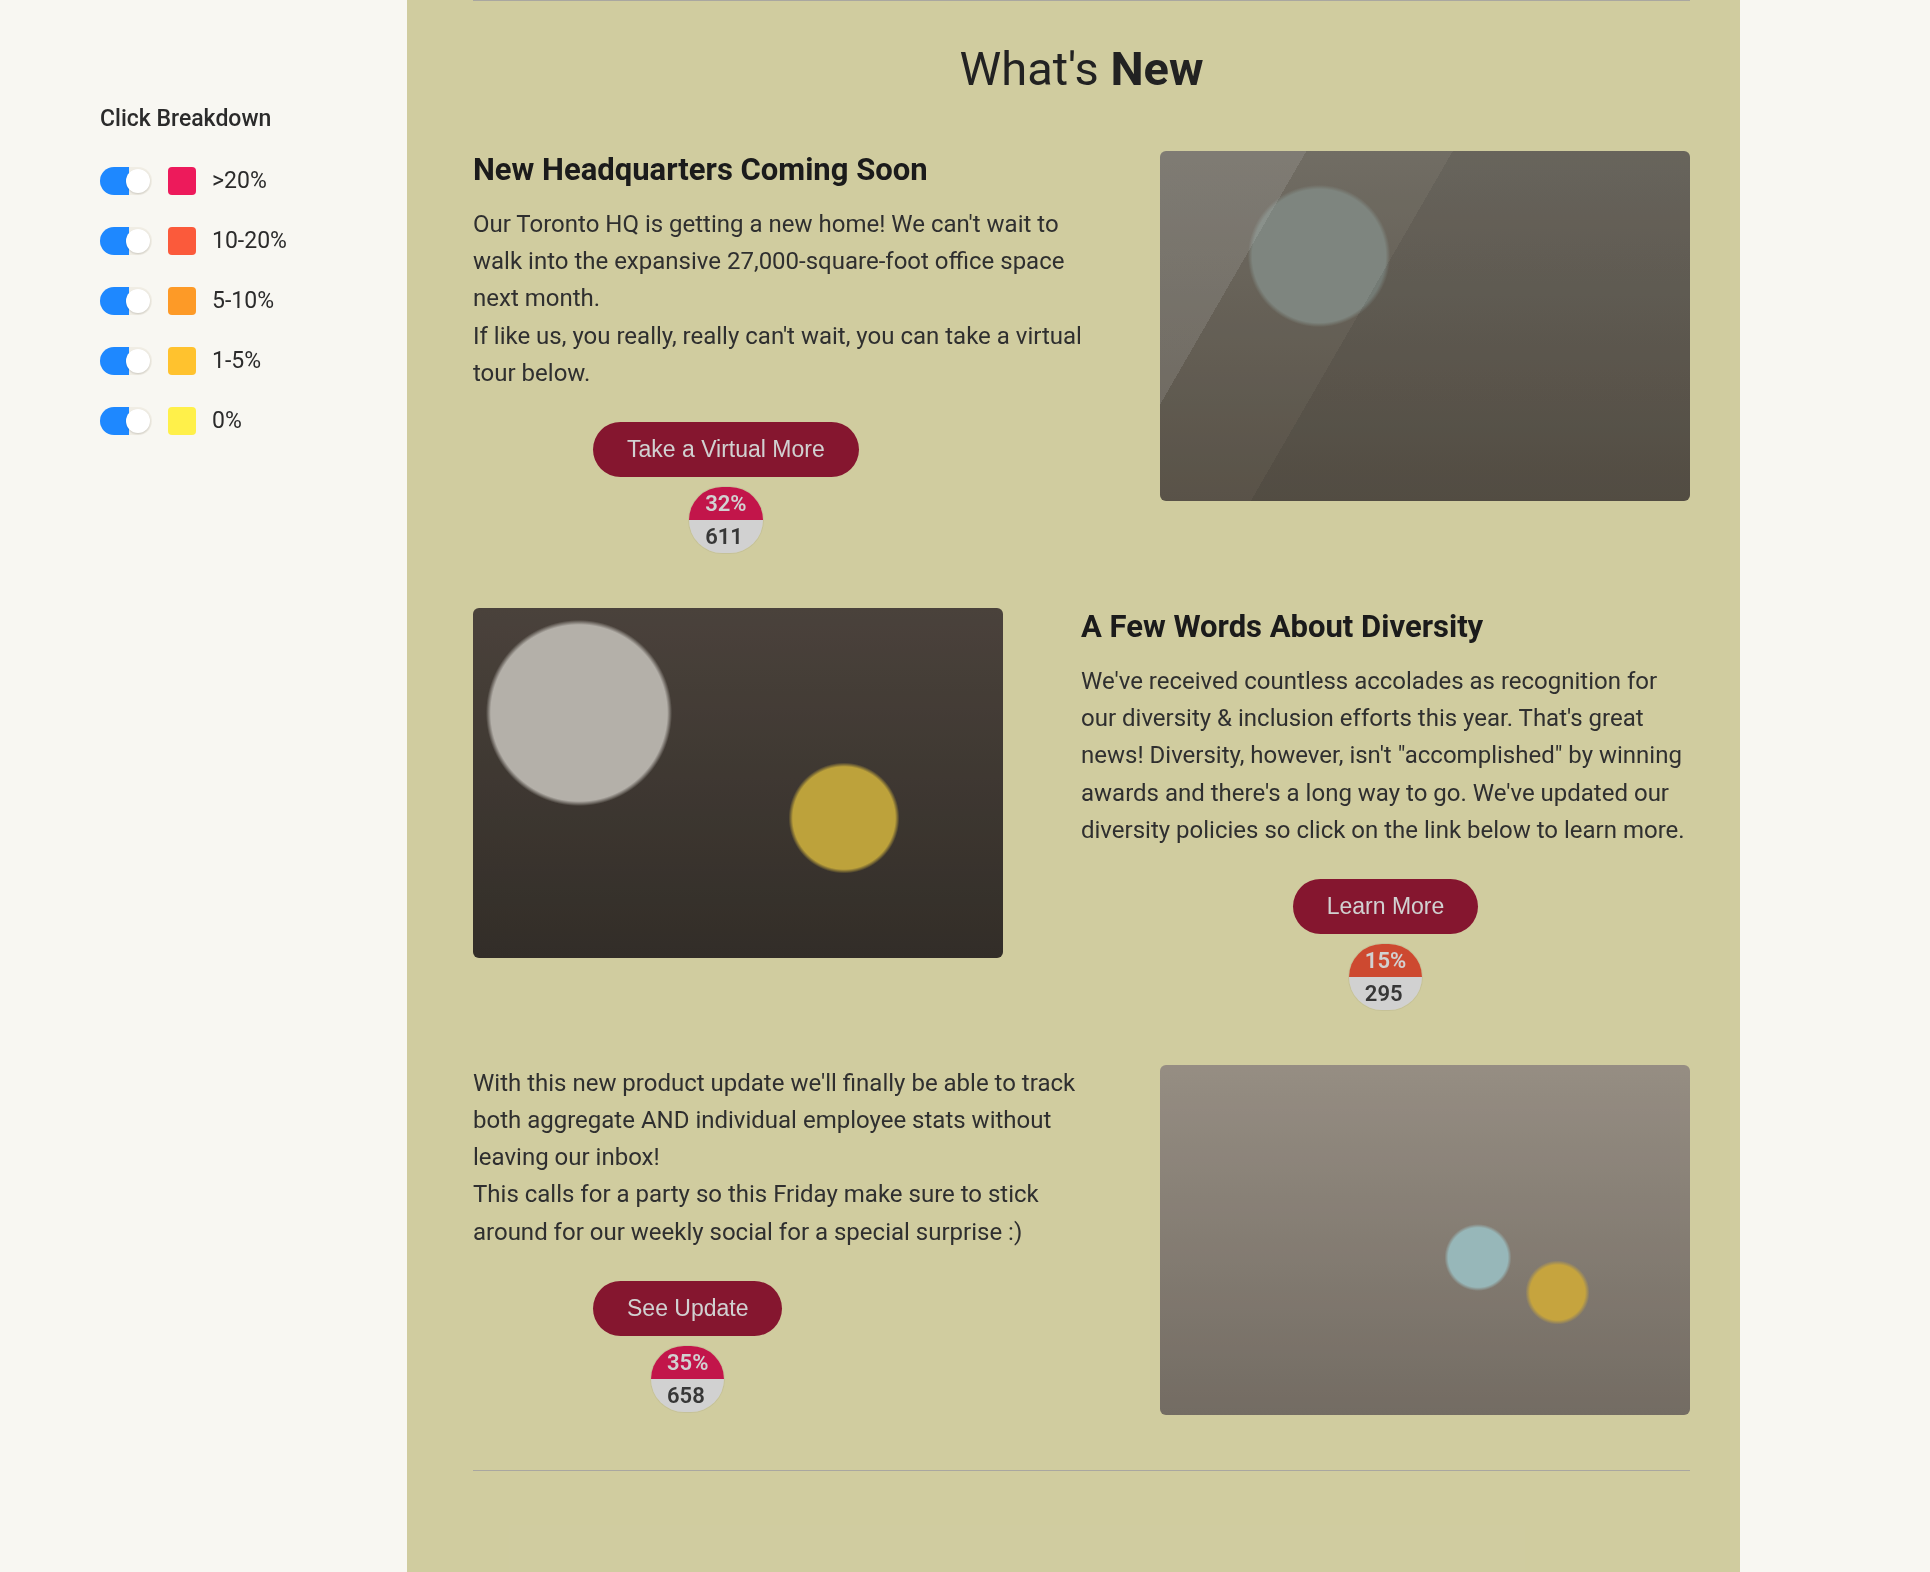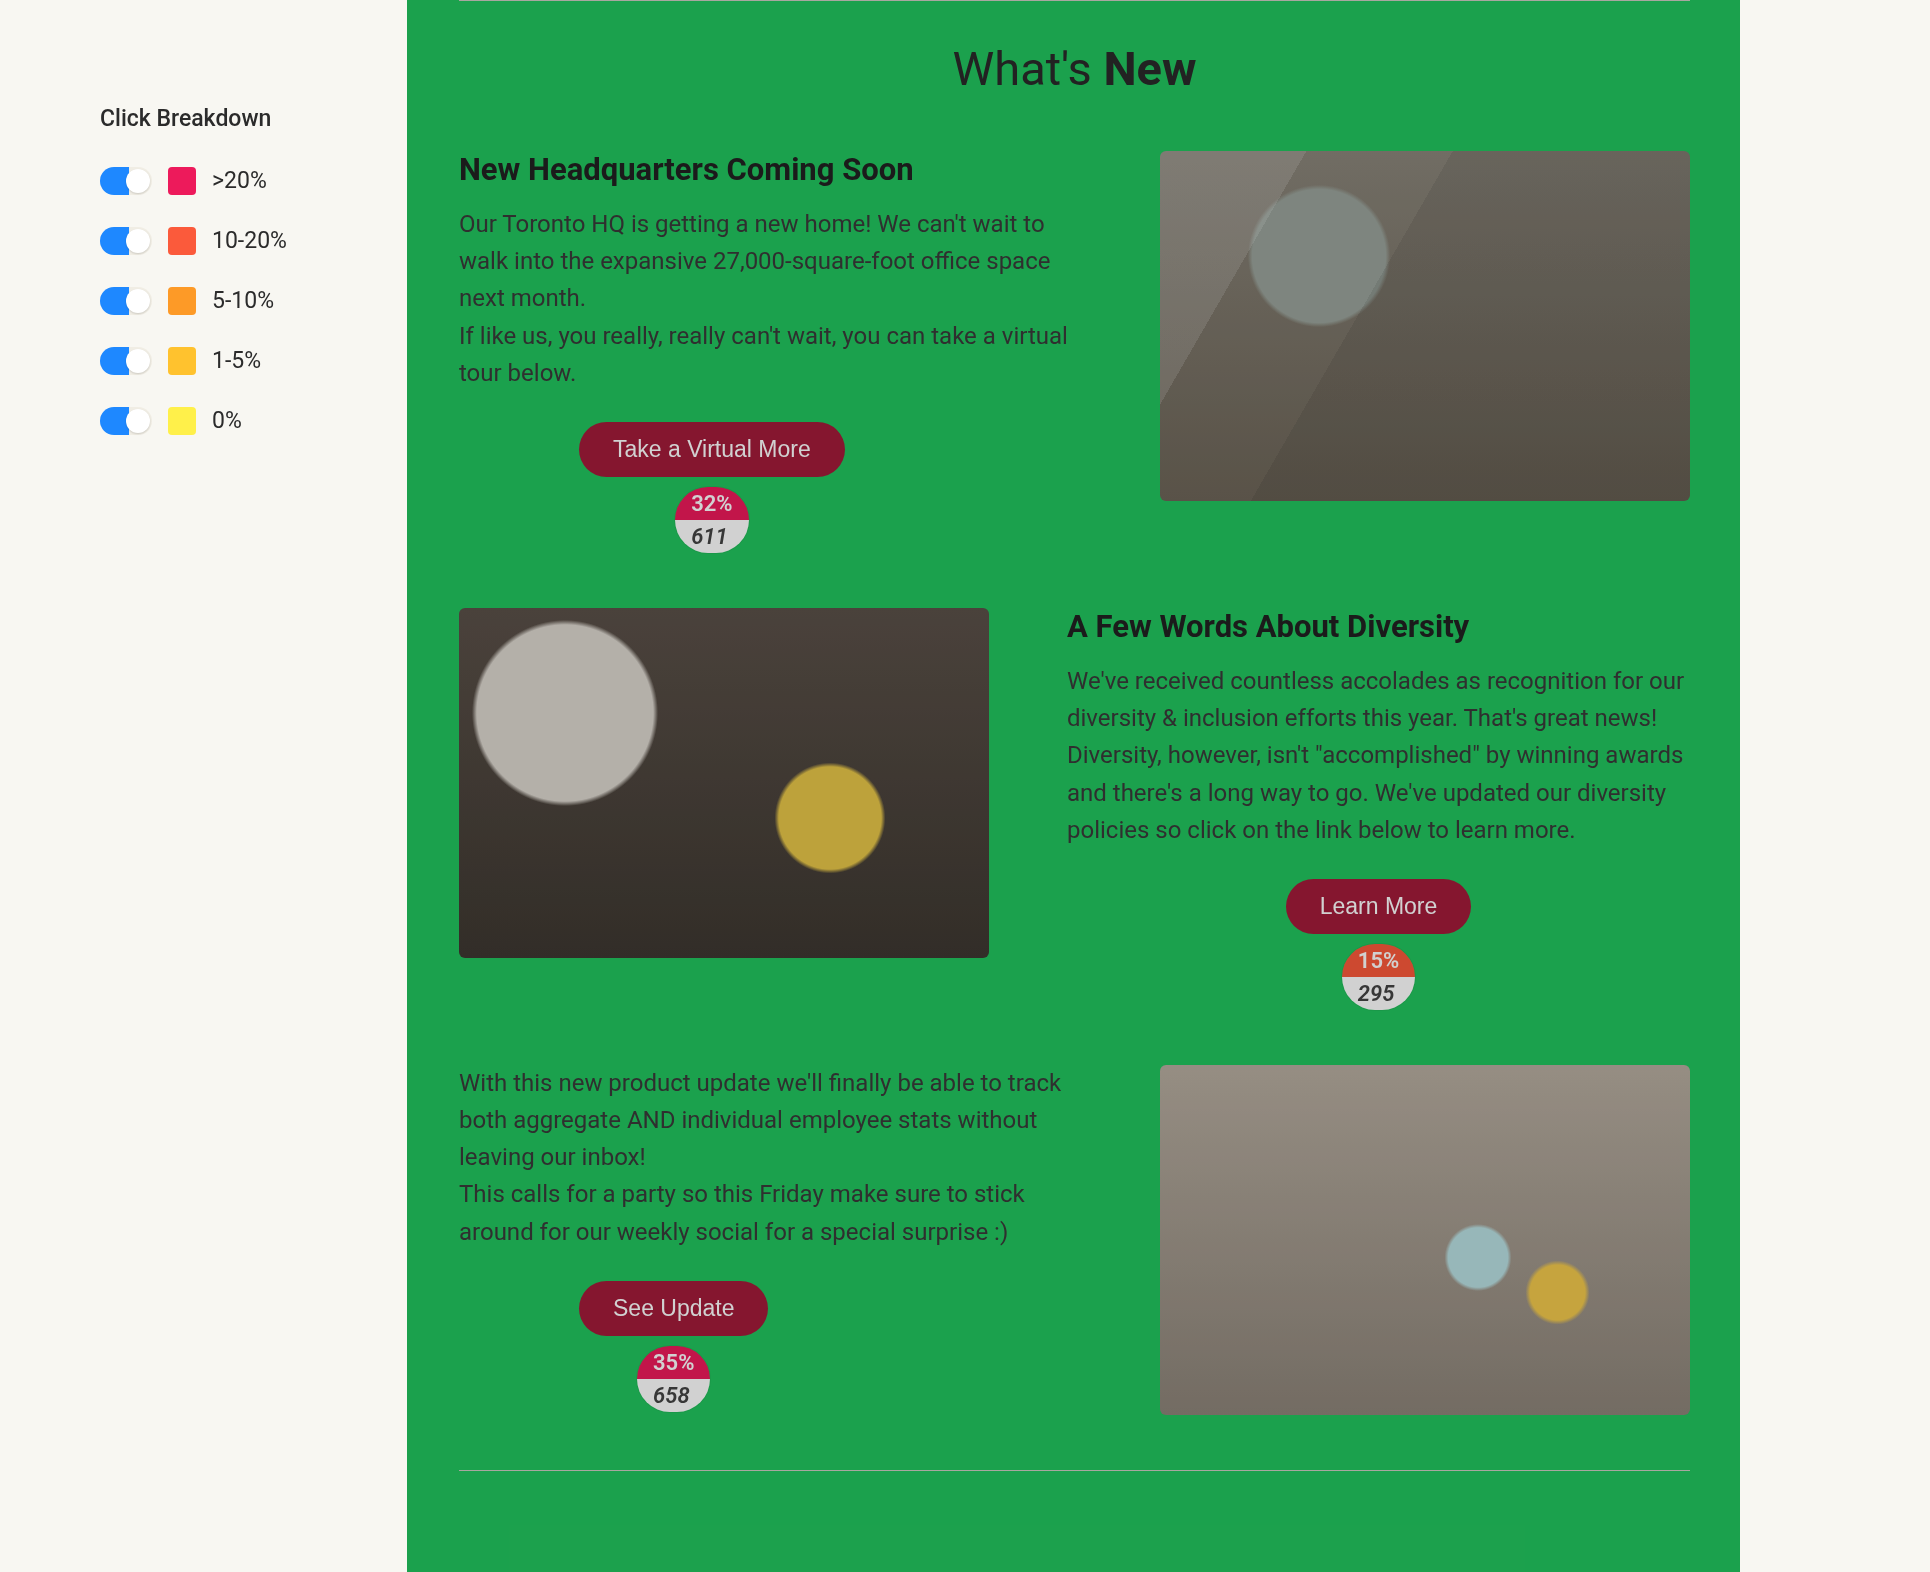--- a/index.html
+++ b/index.html
@@ -74,22 +74,22 @@
   .preview-shell::after {
     
     content: "";
     position: absolute;
     inset: 0;
     background: rgba(0,0,0,0.18);
     pointer-events: none;
   }
   .email {
     width: 1390px;
-    background: #22c55e;
-    padding: 0 50px 40px 52px;
+    background: #fef9c3;
+    padding: 0 50px 40px 66px;
     position: relative;
   }
   .hr-top {
     border: none;
     border-top: 1px solid #cfccc4;
     margin: 0 0 40px 0;
   }
   .section-title {
     text-align: center;
     font-size: 47px;
@@ -139,21 +139,21 @@
   .pill {
     display: inline-flex;
     border-radius: 999px;
     overflow: hidden;
     font-size: 22px;
     font-weight: 600;
     box-shadow: 0 0 0 1px rgba(0,0,0,.05);
     flex-direction: column;
   }
   .pill .pct { color: #fff; padding: 4px 16px; }
-  .pill .cnt { background: #fff; color: #444; padding: 4px 16px; font-style: italic; }
+  .pill .cnt { background: #fff; color: #444; padding: 4px 16px; }
 
   
   .ph-office {
     background:
       linear-gradient(120deg, rgba(255,255,255,.15) 20%, transparent 20%),
       linear-gradient(120deg, transparent 40%, rgba(0,0,0,.08) 40%),
       radial-gradient(circle at 30% 30%, #9aa39b 0 15%, transparent 16%),
       linear-gradient(#8a857a, #6d6558);
   }
   .ph-team {

